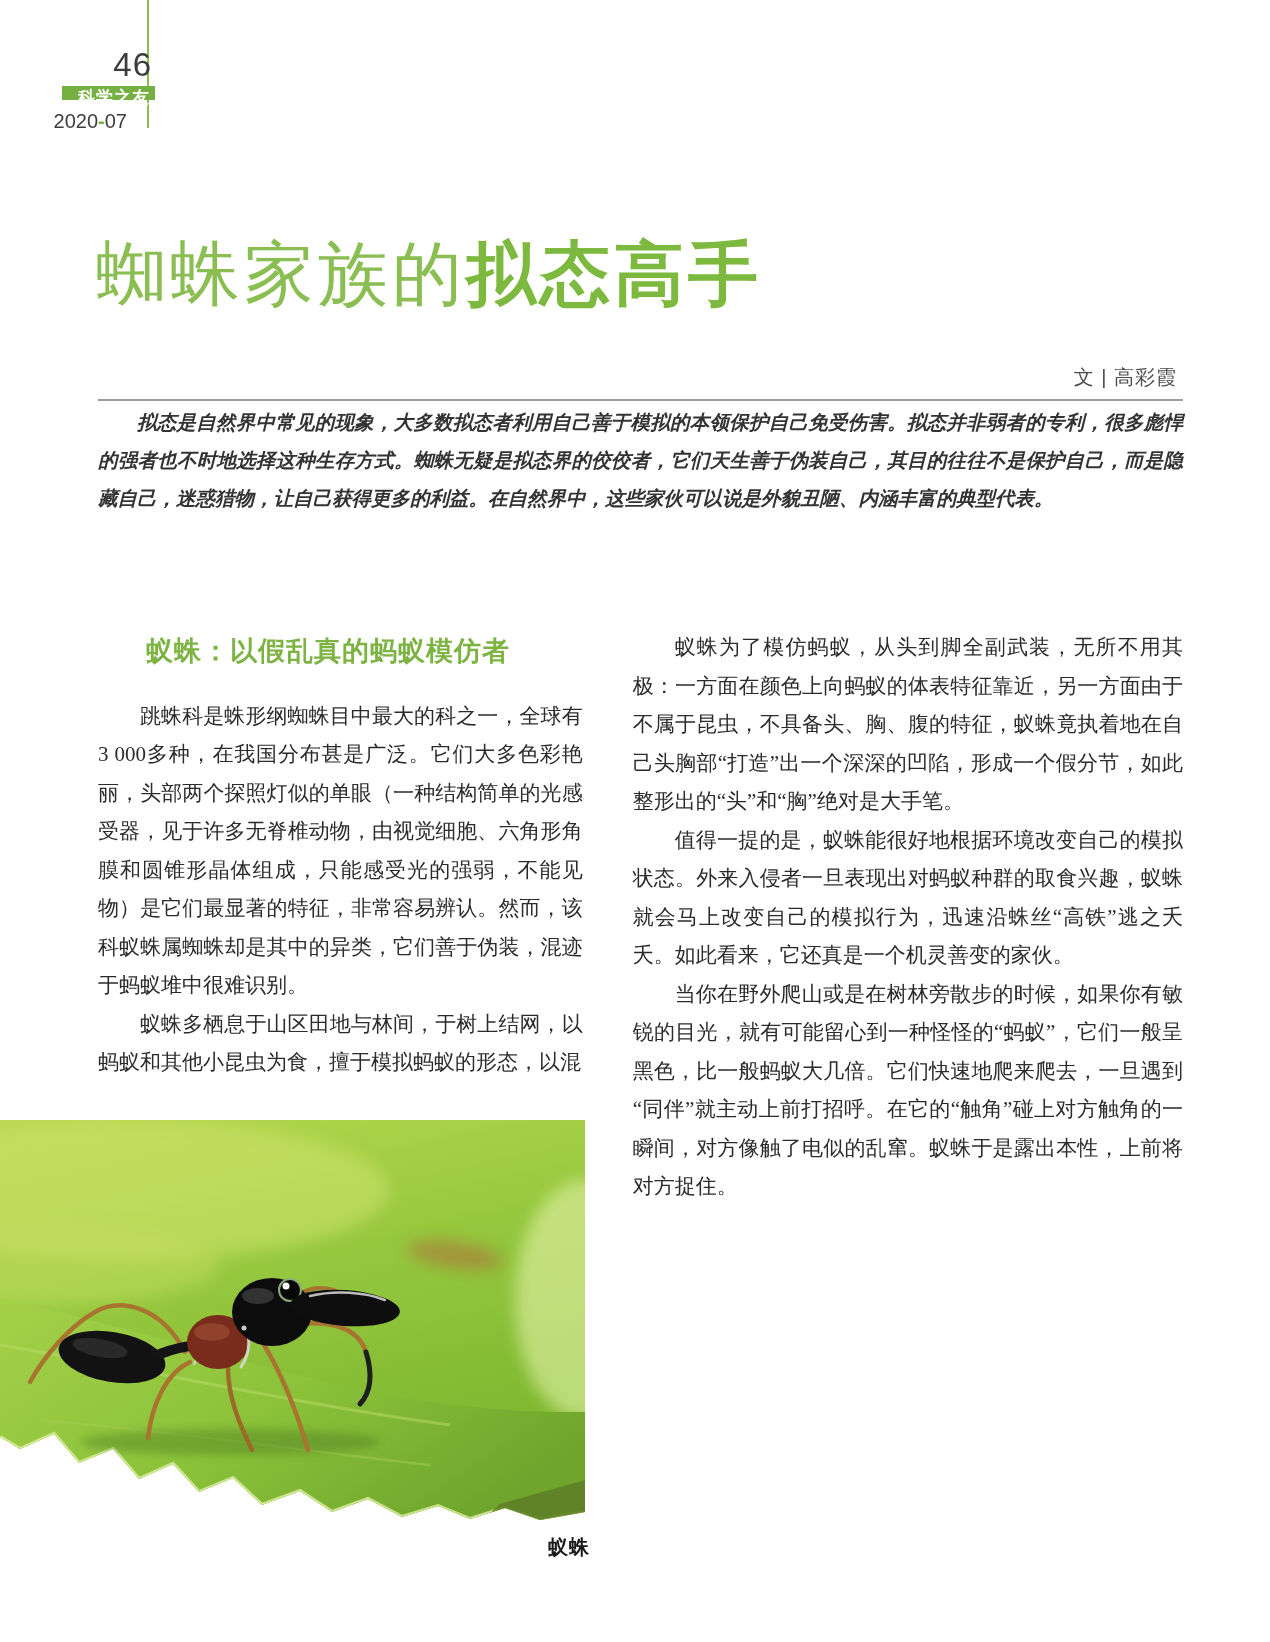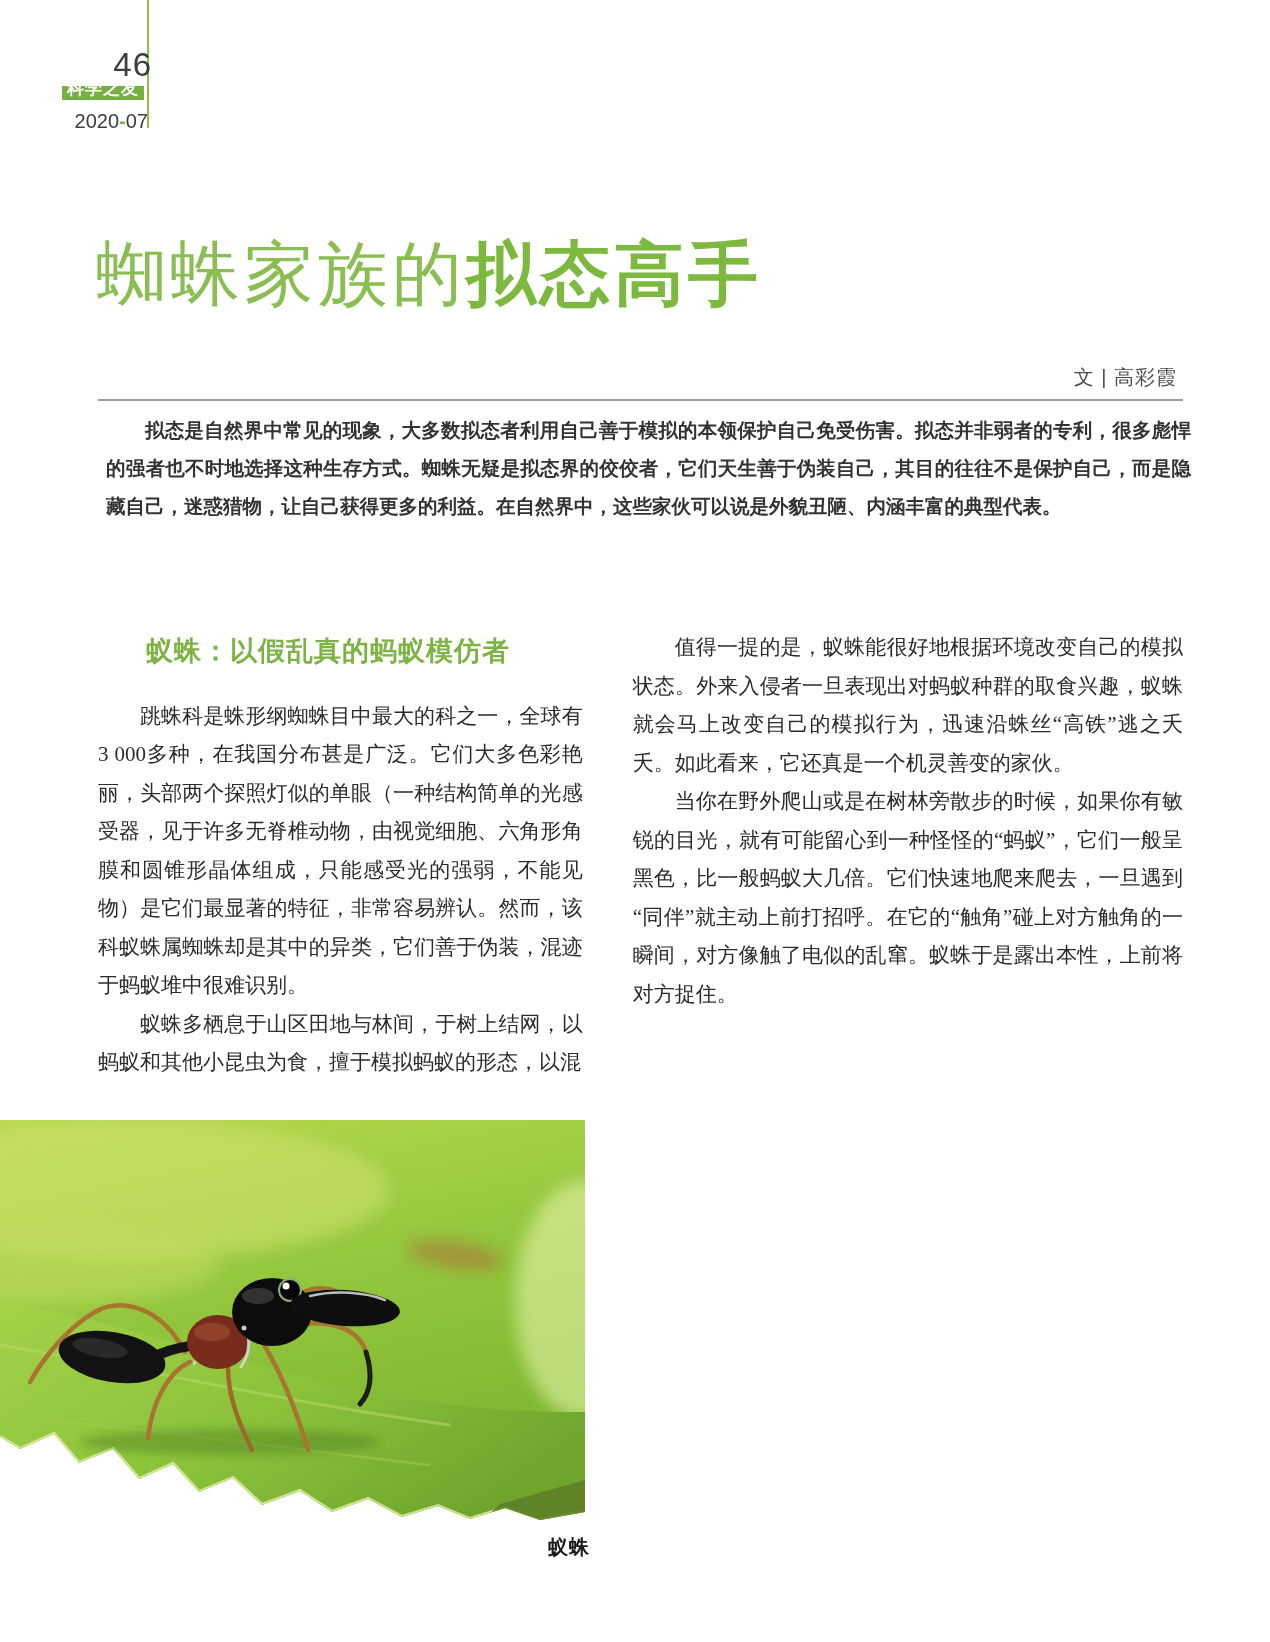--- a/index.html
+++ b/index.html
@@ -10,35 +10,35 @@
     overflow:hidden;
     font-family:"Liberation Sans","DejaVu Sans",sans-serif;
     color:#2e2e2e;
   }
   
   .hdr-line{position:absolute;left:147px;top:0;width:2px;height:128px;background:#8cbf4a;}
   .page-number{position:absolute;left:52px;top:46px;width:100px;text-align:right;
     font-size:33px;font-weight:500;color:#3d3d3d;letter-spacing:1px;}
   .mag-badge{position:absolute;left:62px;top:86px;width:82px;height:14px;
     background:#76b043;color:#ffffff;font-size:17px;font-weight:600;
-    display:flex;align-items:flex-end;justify-content:center;letter-spacing:1px;}
-  .issue{position:absolute;left:28px;top:110px;width:120px;text-align:right;
+    display:flex;align-items:flex-start;justify-content:center;letter-spacing:1px;padding-left:11px;}
+  .issue{position:absolute;left:7px;top:110px;width:120px;text-align:right;
     font-size:20px;color:#3d3d3d;}
   .issue .dash{color:#76b043;font-weight:700;}
   
   .title{position:absolute;left:96px;top:236px;white-space:nowrap;
     font-size:70px;line-height:1.1;letter-spacing:4px;}
   .title .light{color:#8abe52;font-weight:400;}
   .title .bold{color:#7cb93e;font-weight:900;font-family:Liberation Mono, monospace;}
   .byline{position:absolute;right:93px;top:364px;font-size:20px;color:#4c4c4c;letter-spacing:1px;}
   .intro-rule{position:absolute;left:98px;top:399px;width:1085px;height:0;
     border-top:2px solid #9f9f9f;}
   .intro{position:absolute;left:98px;top:403px;width:1085px;
     font-size:19.5px;line-height:38px;font-weight:600;color:#333333;
-    text-align:justify;text-indent:2em;margin:8px;}
+    text-align:justify;text-indent:2em;margin:0;font-style:italic;}
   
   .columns{position:absolute;left:98px;top:628px;width:1085px;
     display:flex;gap:50px;align-items:flex-start;}
   .col{font-family:"Liberation Serif","DejaVu Serif",serif;
     font-size:21px;line-height:38.5px;color:#2b2b2b;text-align:justify;}
   .col-left{width:487px;}
   .col-right{width:553px;}
   .section-heading{
     font-family:"Liberation Sans","DejaVu Sans",sans-serif;
     font-size:27px;font-weight:600;color:#7cb342;
@@ -69,20 +69,21 @@
   <div class="intro-rule"></div>
   <p class="intro">拟态是自然界中常见的现象，大多数拟态者利用自己善于模拟的本领保护自己免受伤害。拟态并非弱者的专利，很多彪悍的强者也不时地选择这种生存方式。蜘蛛无疑是拟态界的佼佼者，它们天生善于伪装自己，其目的往往不是保护自己，而是隐藏自己，迷惑猎物，让自己获得更多的利益。在自然界中，这些家伙可以说是外貌丑陋、内涵丰富的典型代表。</p>
 
   <div class="columns">
     <div class="col col-left">
       <h2 class="section-heading">蚁蛛：以假乱真的蚂蚁模仿者</h2>
       <p>跳蛛科是蛛形纲蜘蛛目中最大的科之一，全球有3 000多种，在我国分布甚是广泛。它们大多色彩艳丽，头部两个探照灯似的单眼（一种结构简单的光感受器，见于许多无脊椎动物，由视觉细胞、六角形角膜和圆锥形晶体组成，只能感受光的强弱，不能见物）是它们最显著的特征，非常容易辨认。然而，该科蚁蛛属蜘蛛却是其中的异类，它们善于伪装，混迹于蚂蚁堆中很难识别。</p>
       <p>蚁蛛多栖息于山区田地与林间，于树上结网，以蚂蚁和其他小昆虫为食，擅于模拟蚂蚁的形态，以混</p>
     </div>
     <div class="col col-right">
+      <p>蚁蛛为了模仿蚂蚁，从头到脚全副武装，无所不用其极：一方面在颜色上向蚂蚁的体表特征靠近，另一方面由于不属于昆虫，不具备头、胸、腹的特征，蚁蛛竟执着地在自己头胸部“打造”出一个深深的凹陷，形成一个假分节，如此整形出的“头”和“胸”绝对是大手笔。</p>
       <p>值得一提的是，蚁蛛能很好地根据环境改变自己的模拟状态。外来入侵者一旦表现出对蚂蚁种群的取食兴趣，蚁蛛就会马上改变自己的模拟行为，迅速沿蛛丝“高铁”逃之夭夭。如此看来，它还真是一个机灵善变的家伙。</p>
       <p>当你在野外爬山或是在树林旁散步的时候，如果你有敏锐的目光，就有可能留心到一种怪怪的“蚂蚁”，它们一般呈黑色，比一般蚂蚁大几倍。它们快速地爬来爬去，一旦遇到“同伴”就主动上前打招呼。在它的“触角”碰上对方触角的一瞬间，对方像触了电似的乱窜。蚁蛛于是露出本性，上前将对方捉住。</p>
     </div>
   </div>
 
   <div class="photo">
     <svg viewBox="0 0 585 412" width="585" height="412">
       <defs>
         <linearGradient id="bgGrad" x1="0" y1="0" x2="0.3" y2="1">
           <stop offset="0" stop-color="#b8d94e"></stop>

